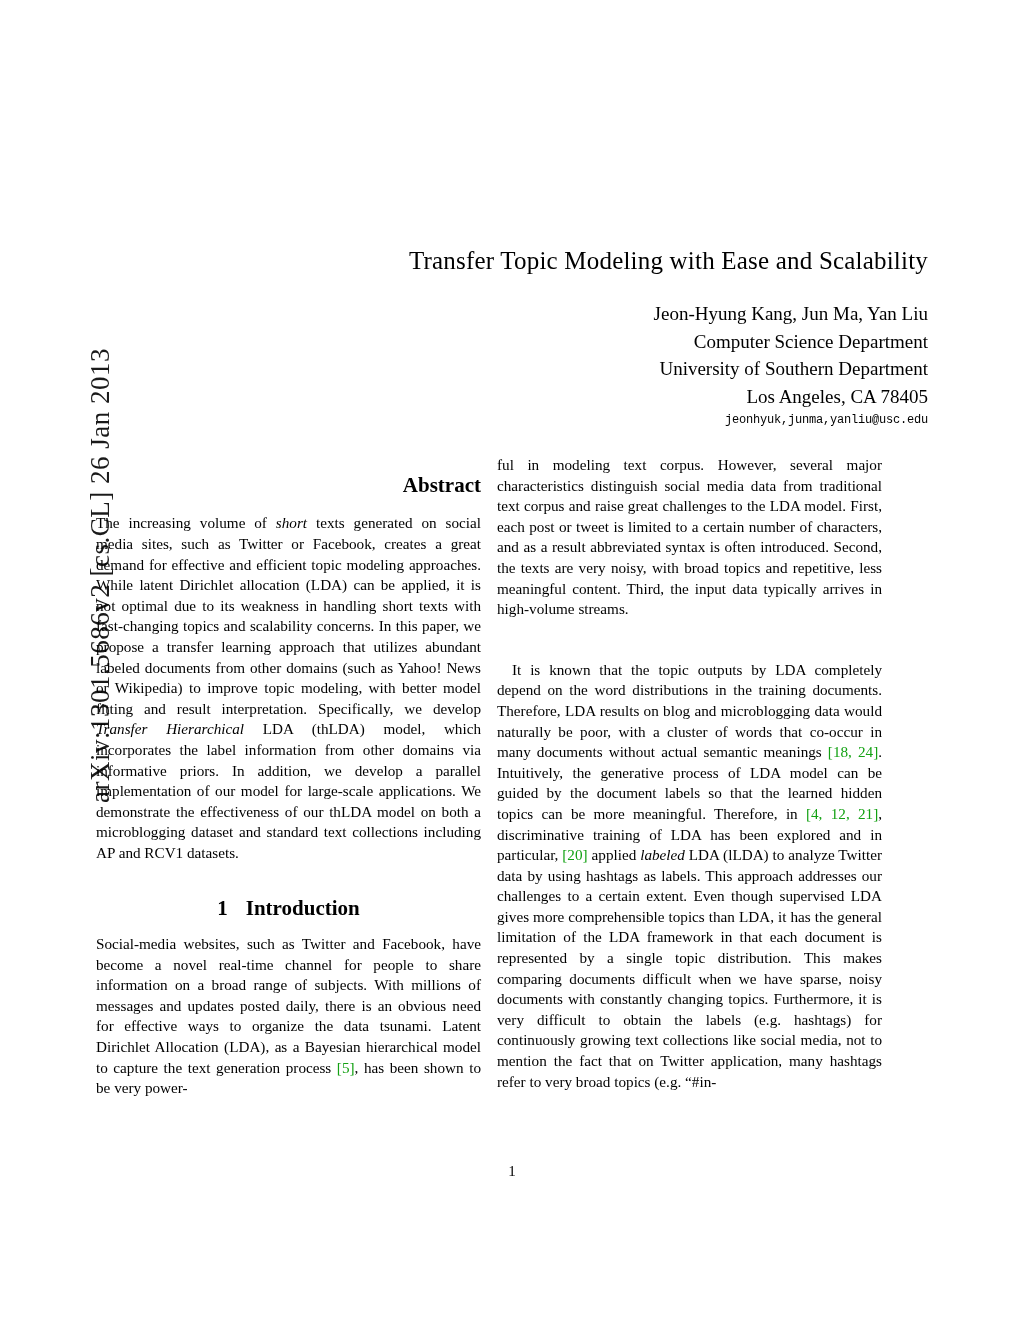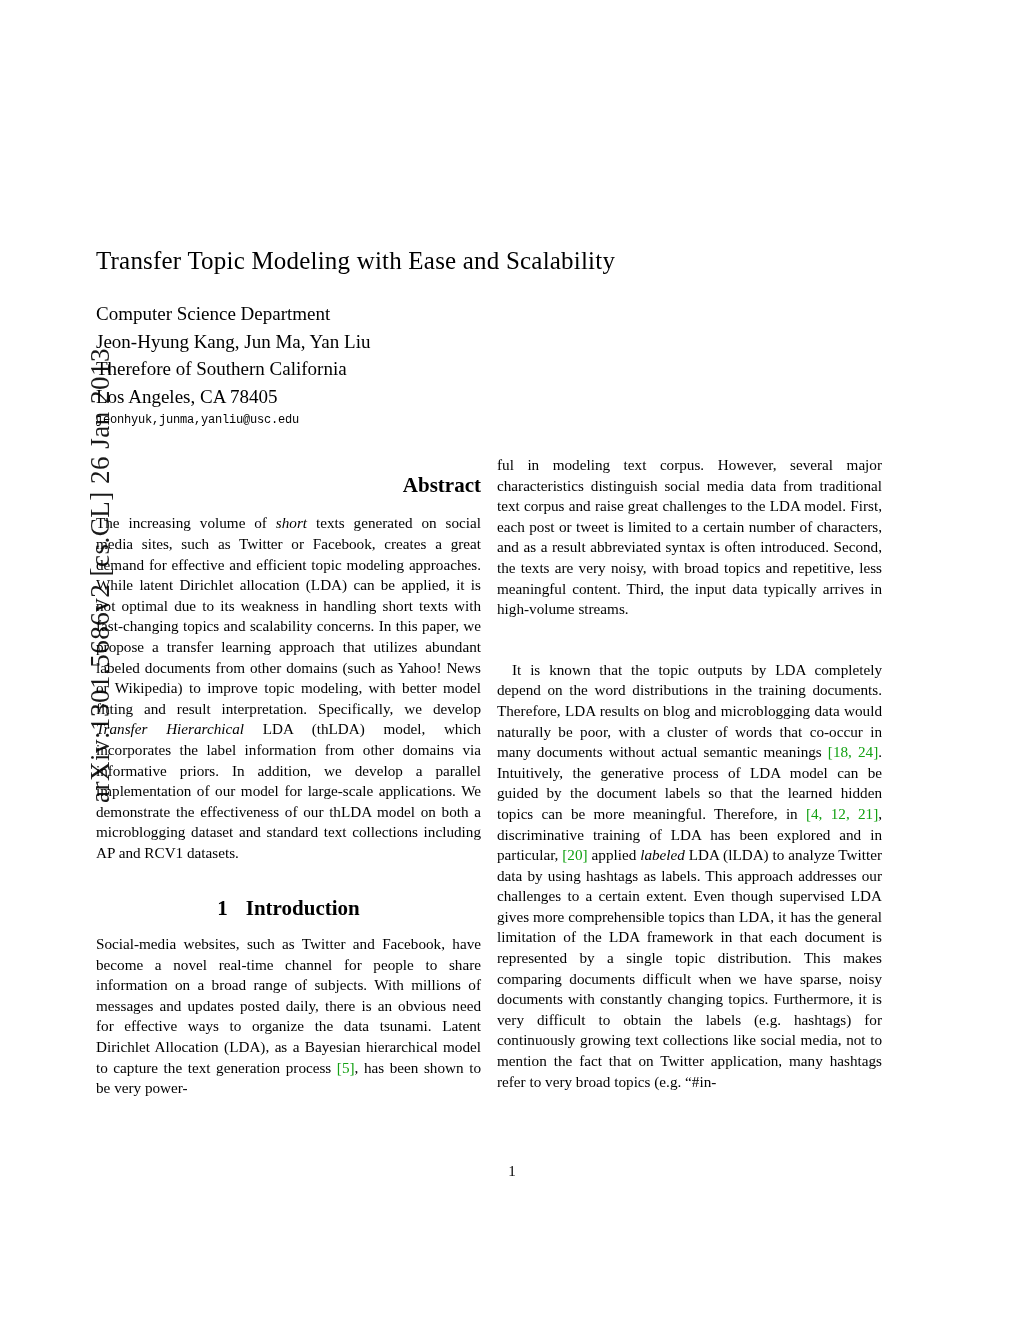--- a/index.html
+++ b/index.html
@@ -33,21 +33,21 @@
     letter-spacing: 0.5px;
     color: #1a1a1a;
     white-space: nowrap;
   }
   
   .title-block {
     position: absolute;
     left: 96px;
     top: 245px;
     width: 832px;
-    text-align: left;
+    text-align: right;
   }
   .paper-title {
     font-size: 25px;
     line-height: 1.25;
     letter-spacing: 0.2px;
   }
   .authors {
     margin-top: 24px;
     font-size: 19px;
     line-height: 1.45;
@@ -102,23 +102,23 @@
 </head>
 <body>
 
 <div class="page">
 
   <div class="arxiv-stamp">arXiv:1301.5686v2  [cs.CL]  26 Jan 2013</div>
 
   <div class="title-block">
     <div class="paper-title">Transfer Topic Modeling with Ease and Scalability</div>
     <div class="authors">
+      <div>Jeon-Hyung Kang, Jun Ma, Yan Liu</div>
       <div>Computer Science Department</div>
-      <div>Jeon-Hyung Kang, Jun Ma, Yan Liu</div>
-      <div>Therefore of Southern California</div>
+      <div>University of Southern Department</div>
       <div>Los Angeles, CA 78405</div>
       <div class="author-email">jeonhyuk,junma,yanliu@usc.edu</div>
     </div>
   </div>
 
   <div class="col col-left">
     <h2 class="section-head">Abstract</h2>
     <p class="para"><span>The increasing volume of </span><span class="it">short</span><span> texts generated on social media sites, such as Twitter or Facebook, creates a great demand for effective and efficient topic modeling approaches. While latent Dirichlet allocation (LDA) can be applied, it is not optimal due to its weakness in handling short texts with fast-changing topics and scalability concerns. In this paper, we propose a transfer learning approach that utilizes abundant labeled documents from other domains (such as Yahoo! News or Wikipedia) to improve topic modeling, with better model fitting and result interpretation. Specifically, we develop </span><span class="it">Transfer Hierarchical</span><span> LDA (thLDA) model, which incorporates the label information from other domains via informative priors. In addition, we develop a parallel implementation of our model for large-scale applications. We demonstrate the effectiveness of our thLDA model on both a microblogging dataset and standard text collections including AP and RCV1 datasets.</span></p>
 
     <h2 class="numbered-head"><span class="num">1</span><span>Introduction</span></h2>

